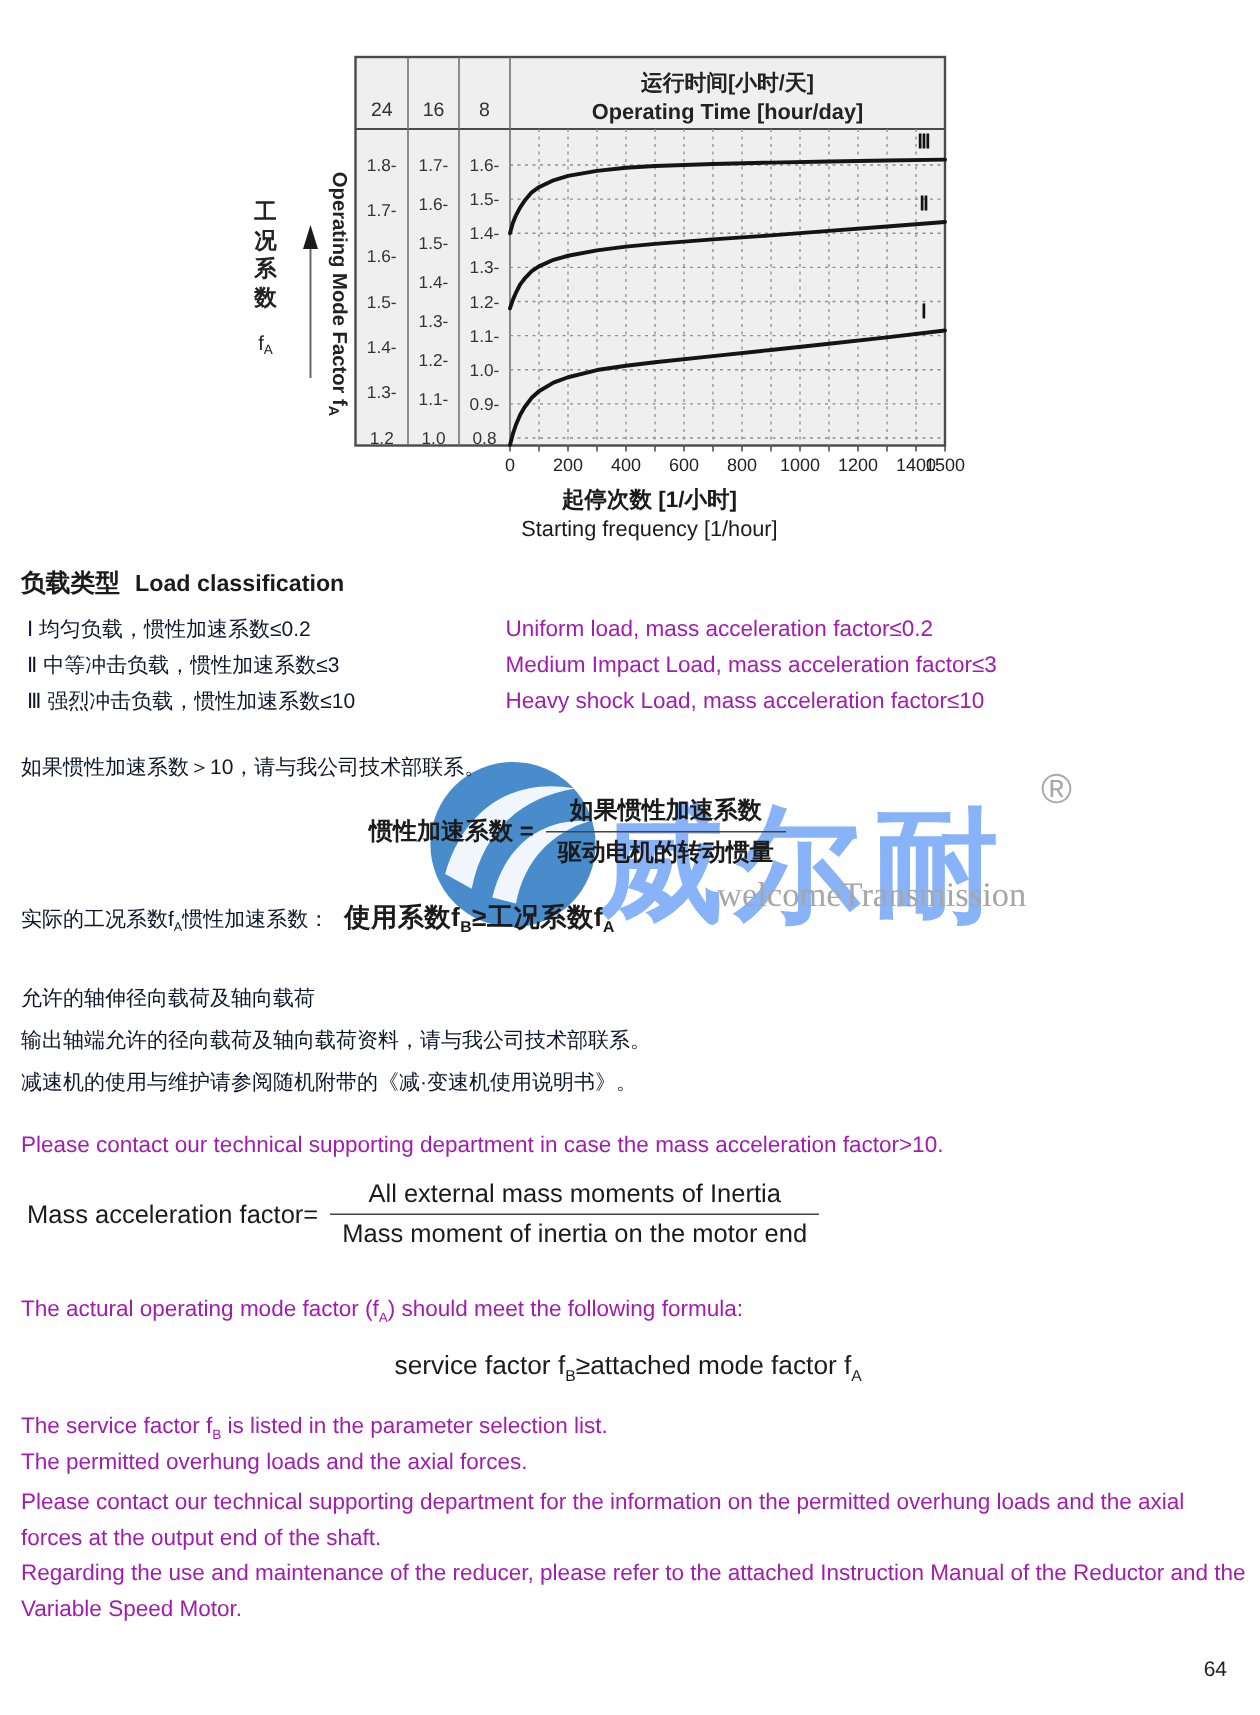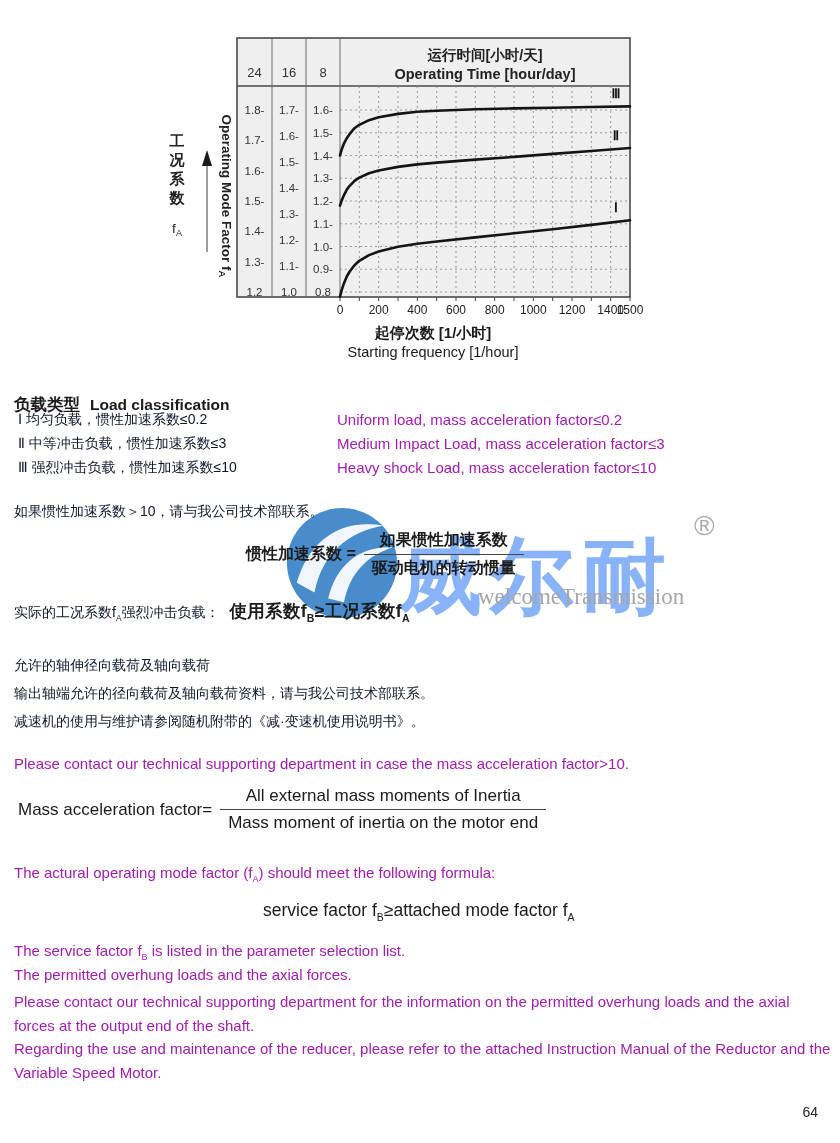--- a/index.html
+++ b/index.html
@@ -147,21 +147,21 @@
         <text x="177" y="146" font-size="15" font-weight="bold" text-anchor="middle" fill="#222">工</text>
         <text x="177" y="165" font-size="15" font-weight="bold" text-anchor="middle" fill="#222">况</text>
         <text x="177" y="184" font-size="15" font-weight="bold" text-anchor="middle" fill="#222">系</text>
         <text x="177" y="203" font-size="15" font-weight="bold" text-anchor="middle" fill="#222">数</text>
         <text x="177" y="233" text-anchor="middle" font-size="13.5" fill="#222"><tspan>f</tspan><tspan font-size="9" dy="3">A</tspan></text>
         <line x1="207" y1="252" x2="207" y2="164" stroke="#666" stroke-width="1.3"></line>
         <polygon points="207,150 202,166 212,166" fill="#1a1a1a"></polygon>
       </g>
     </svg>
 
-  <div class="abs baserow" style="left:14px;top:394px">
+  <div class="abs baserow" style="left:14px;top:378px">
     <span class="b" style="font-size:16.5px">负载类型</span>
     <span class="b" style="font-size:15.5px">Load classification</span>
   </div>
 
   <div class="abs cn" style="left:18px;top:411px">Ⅰ 均匀负载，惯性加速系数≤0.2</div>
   <div class="abs en" style="left:337px;top:411px">Uniform load, mass acceleration factor≤0.2</div>
   <div class="abs cn" style="left:18px;top:435px">Ⅱ 中等冲击负载，惯性加速系数≤3</div>
   <div class="abs en" style="left:337px;top:435px">Medium Impact Load, mass acceleration factor≤3</div>
   <div class="abs cn" style="left:18px;top:459px">Ⅲ 强烈冲击负载，惯性加速系数≤10</div>
   <div class="abs en" style="left:337px;top:459px">Heavy shock Load, mass acceleration factor≤10</div>
@@ -170,21 +170,21 @@
 
   <div class="abs z2 flexrow" style="left:246px;top:530px">
     <span style="font-size:16px;font-weight:bold">惯性加速系数 =</span>
     <span class="frac" style="font-size:16px;font-weight:bold">
       <span class="num">如果惯性加速系数</span>
       <span class="den">驱动电机的转动惯量</span>
     </span>
   </div>
 
   <div class="abs z2 baserow" style="left:14px;top:599px">
-    <span class="cn"><span>实际的工况系数f</span><sub>A</sub><span>强烈冲击负载：</span></span>
+    <span class="cn"><span>实际的工况系数f</span><sub>A</sub><span>惯性加速系数：</span></span>
     <span class="bigformula"><span>使用系数f</span><sub>B</sub><span>≥工况系数f</span><sub>A</sub></span>
   </div>
 
   <div class="abs cn" style="left:14px;top:657px">允许的轴伸径向载荷及轴向载荷</div>
   <div class="abs cn" style="left:14px;top:685px">输出轴端允许的径向载荷及轴向载荷资料，请与我公司技术部联系。</div>
   <div class="abs cn" style="left:14px;top:713px">减速机的使用与维护请参阅随机附带的《减·变速机使用说明书》。</div>
 
   <div class="abs en" style="left:14px;top:755px">Please contact our technical supporting department in case the mass acceleration factor&gt;10.</div>
 
   <div class="abs flexrow" style="left:18px;top:786px">

